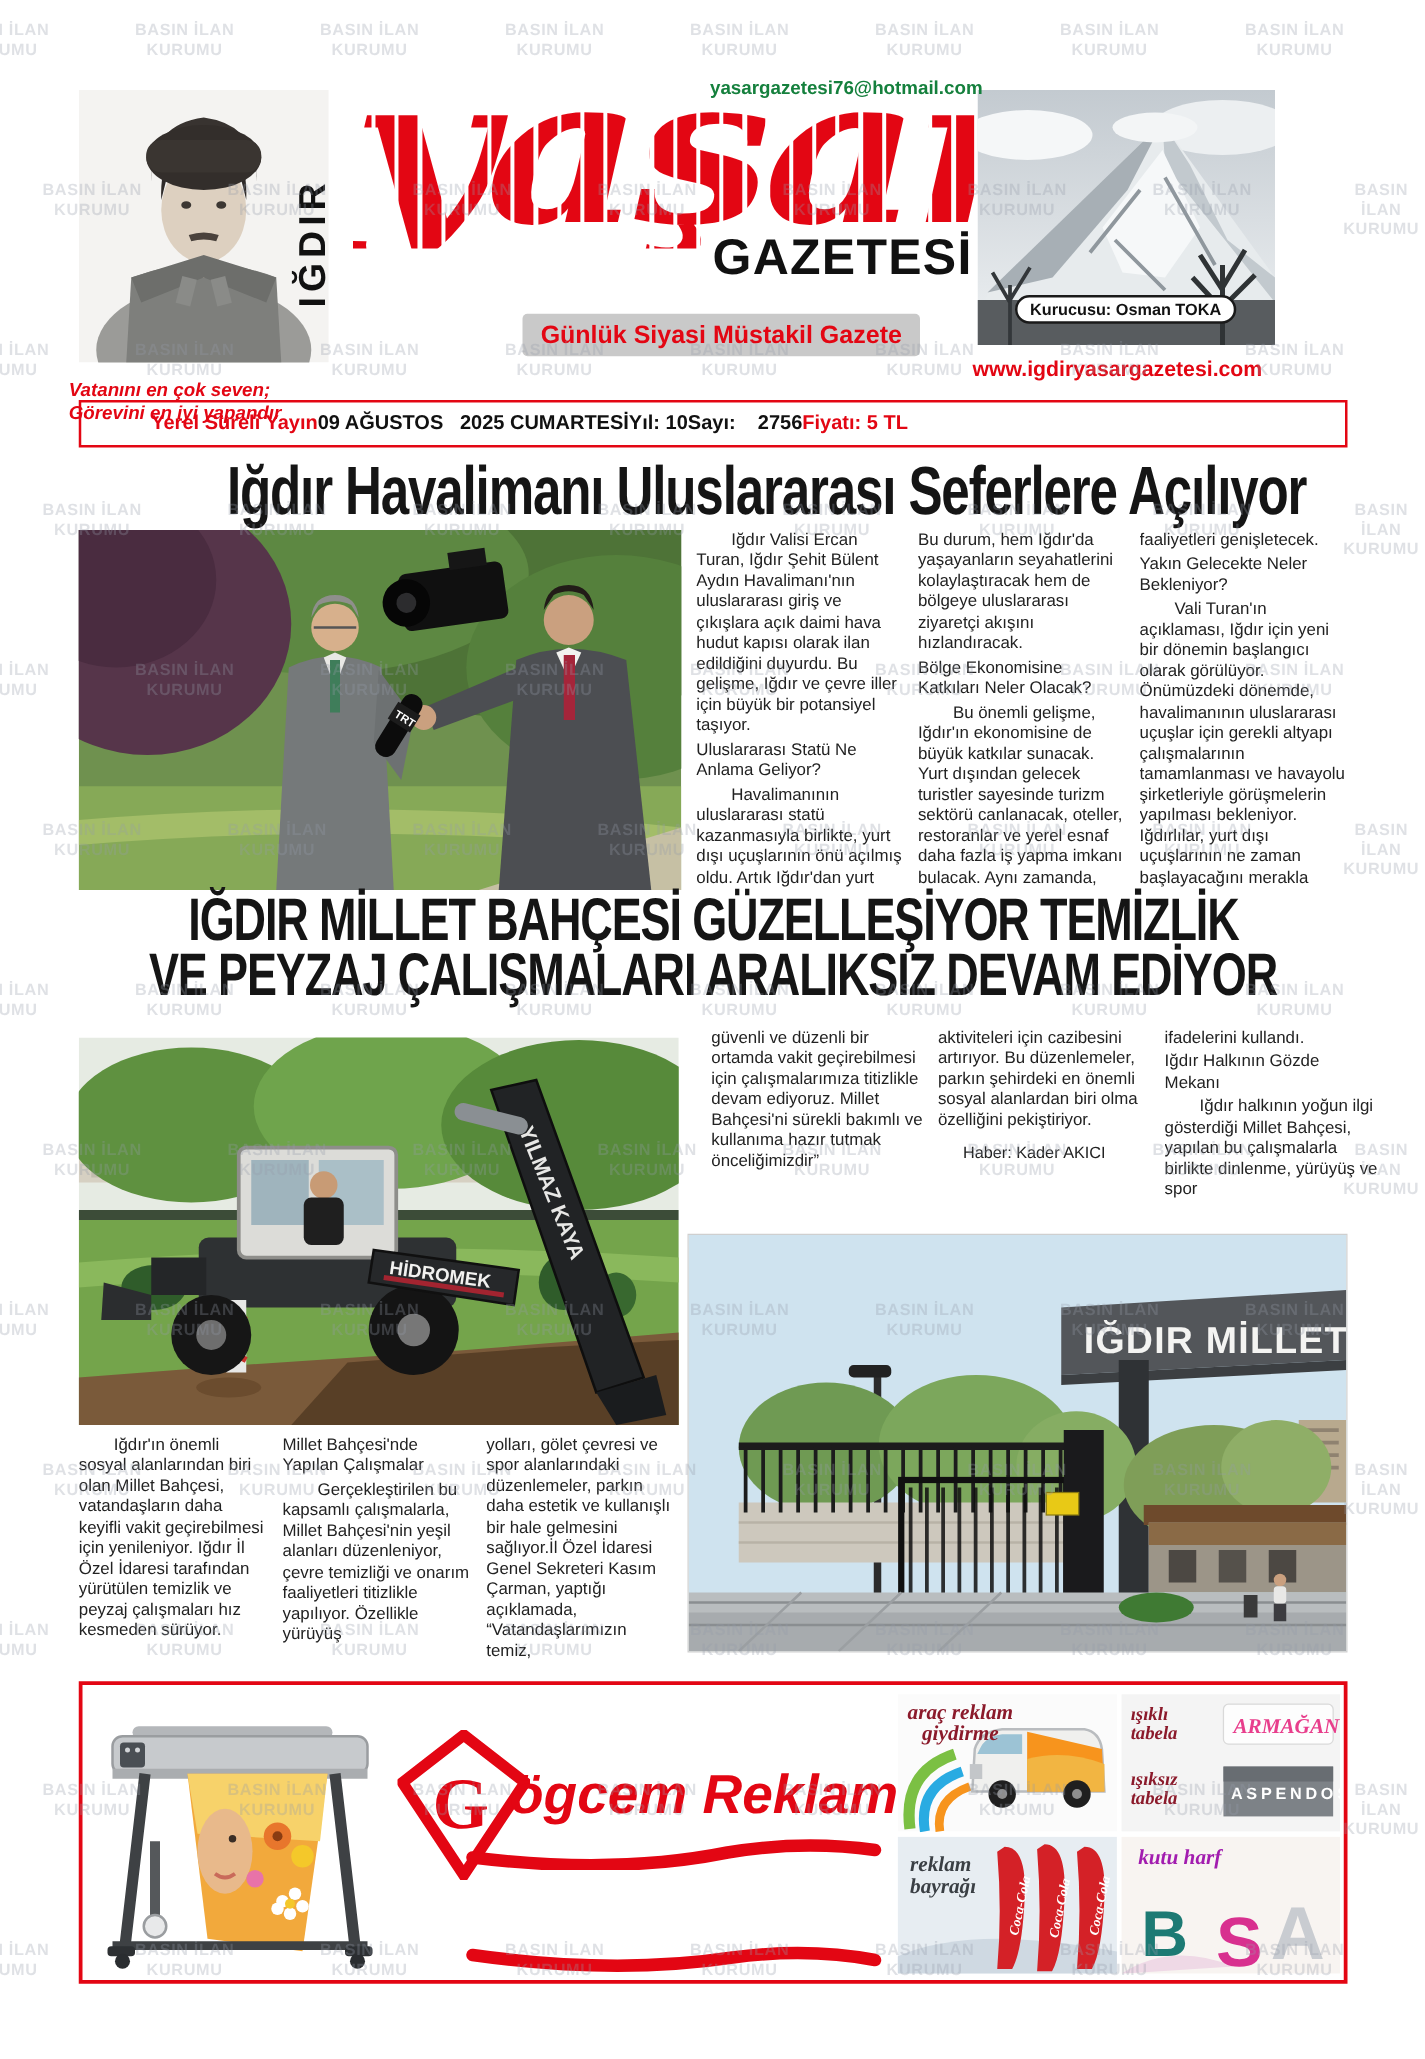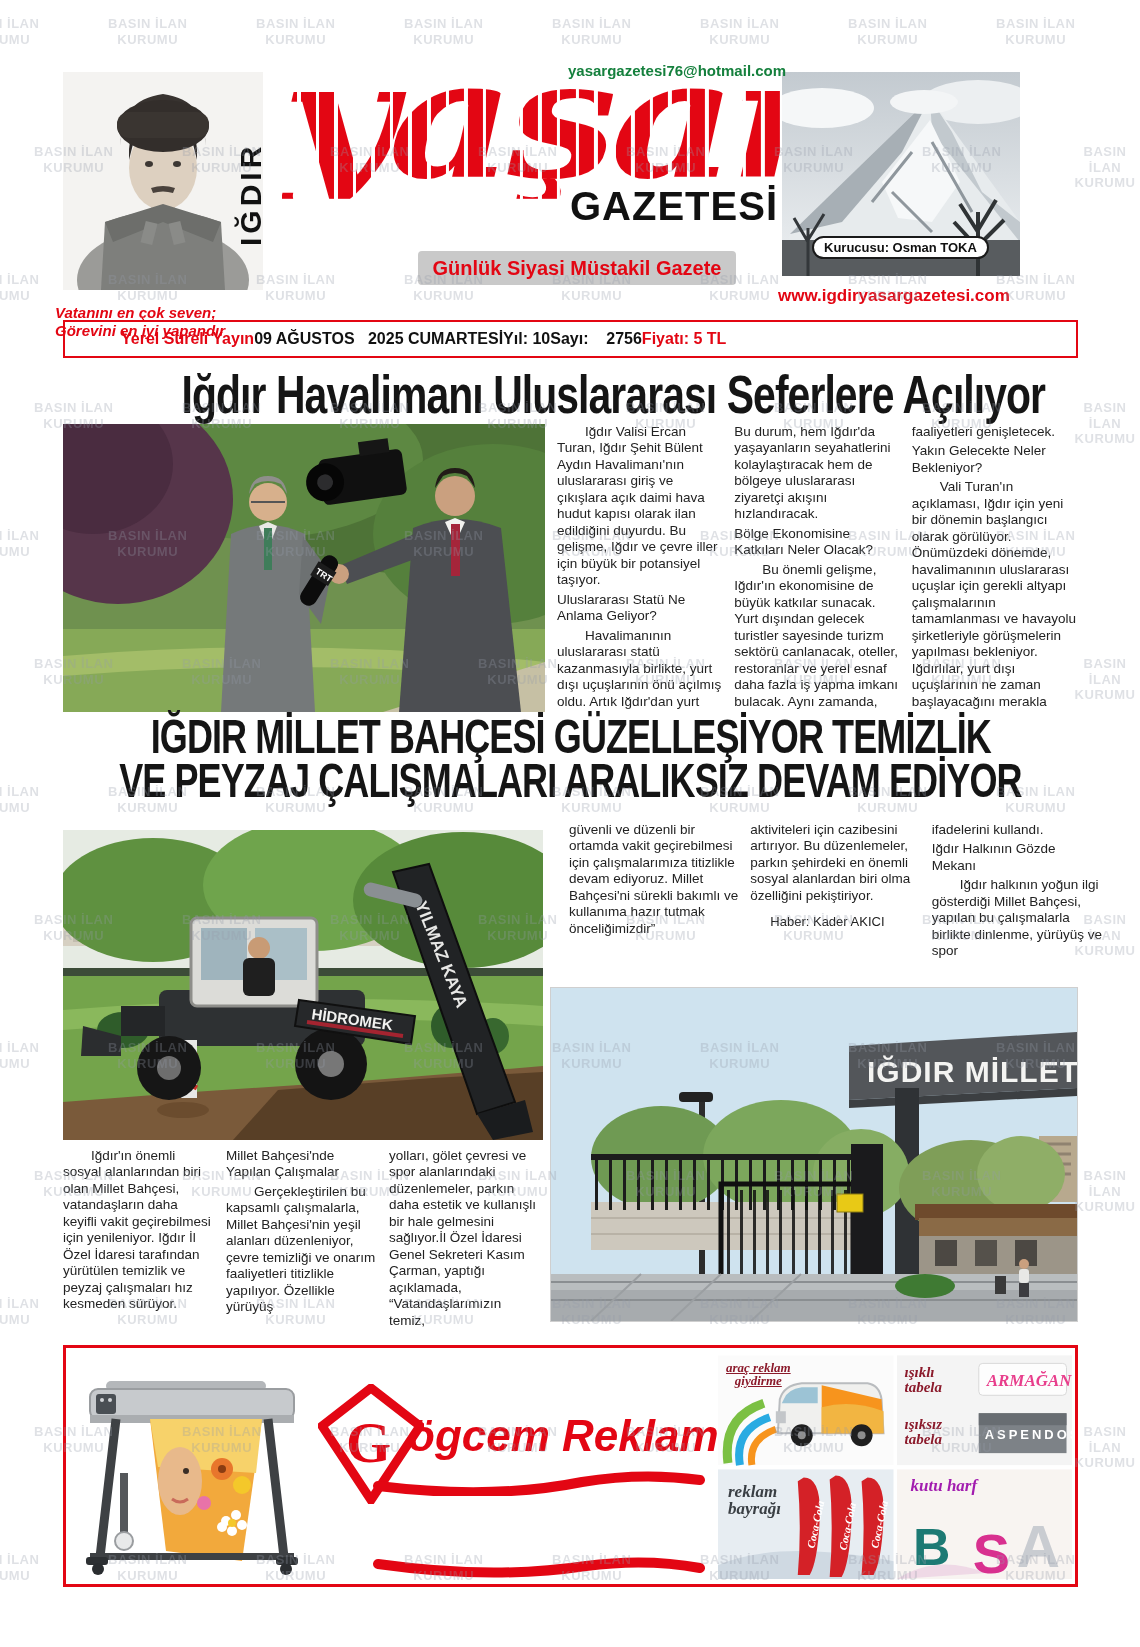--- a/index.html
+++ b/index.html
@@ -77,21 +77,21 @@
   .brand-text{left:94px;top:56px;font:bold italic 44px/1 "Liberation Sans",sans-serif;font-style:italic;color:#e30613;white-space:nowrap;}
   .swoosh1{left:58px;top:112px;width:334px;height:26px;}
   .phone{left:52px;top:138px;font:bold 46px/1 "Liberation Sans",sans-serif;color:#e30613;white-space:nowrap;}
   .swoosh2{left:58px;top:196px;width:334px;height:26px;}
   .services{left:652px;top:7px;width:354px;height:224px;display:grid;grid-template-columns:1fr 1fr;
             grid-template-rows:1fr 1fr;gap:3px;}
   .cell{position:relative;overflow:hidden;background:#fff;}
   .cell svg{width:100%;height:100%;}
   .cell-label{position:absolute;white-space:pre-line;font-family:"Liberation Serif",serif;
               font-style:italic;font-weight:bold;line-height:1.02;}
-  .lbl-van{left:8px;top:6px;font-size:13px;color:#8b1a2b;text-align:center;text-decoration:underline;}
+  .lbl-van{left:8px;top:6px;font-size:17px;color:#8b1a2b;text-align:center;}
   .lbl-lit{left:8px;top:10px;font-size:15px;color:#8b1a2b;}
   .lbl-unlit{left:8px;top:62px;font-size:15px;color:#8b1a2b;}
   .lbl-flag{left:10px;top:14px;font-size:17px;color:#3a3f44;}
   .lbl-kutu{left:14px;top:8px;font-size:17px;color:#a21caf;}
 </style>
 </head>
 <body>
 
 <div class="page">
 

